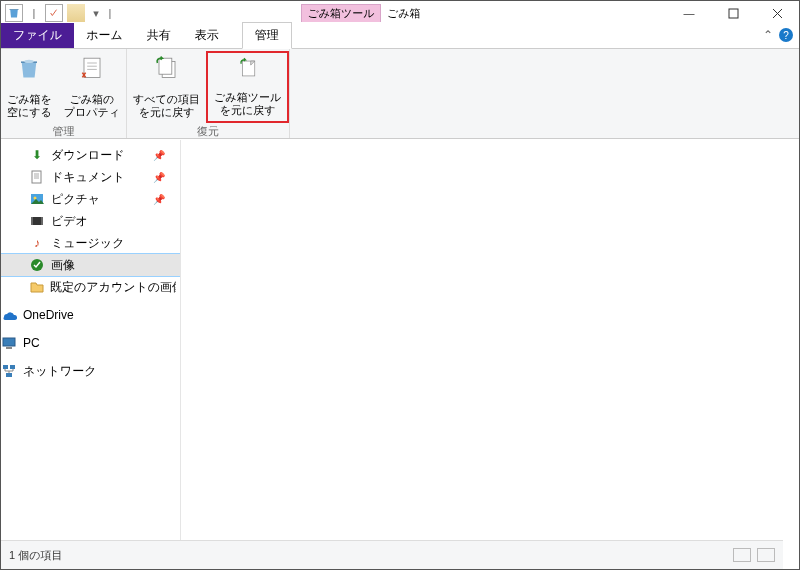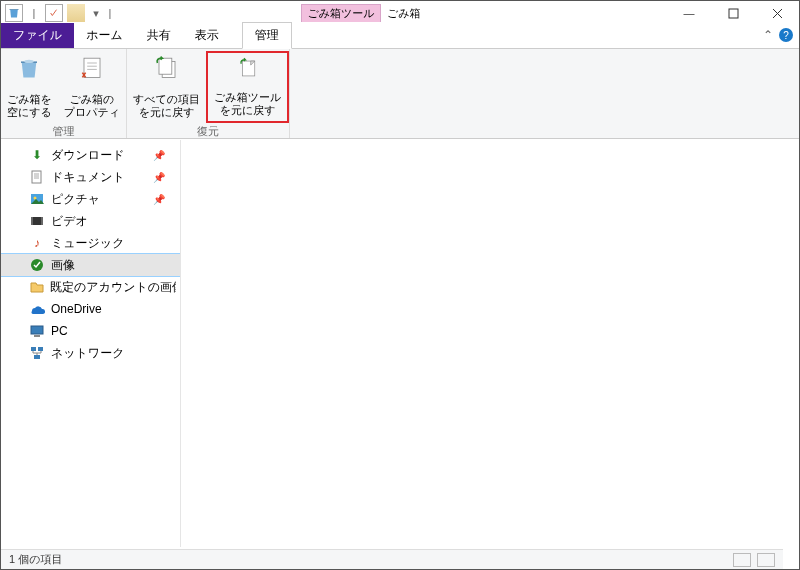--- a/index.html
+++ b/index.html
@@ -22,26 +22,26 @@
 .group{border-right:1px solid #ddd;display:flex;flex-direction:column;align-items:center;padding:2px 0 0 0}
 .group-body{display:flex;flex:1}
 .group-label{font-size:11px;color:#666;padding:1px 0;width:100%;text-align:center}
 .rbtn{display:flex;flex-direction:column;align-items:center;padding:4px 6px;gap:12px;text-align:center;line-height:1.2;height:72px;justify-content:flex-start}
 .rbtn svg{width:32px;height:32px}
 .rbtn span{white-space:pre}
 .highlight{border:2px solid #e1272d}
 .body{position:absolute;top:139px;bottom:22px;left:0;right:0;display:flex}
 .nav{width:180px;border-right:1px solid #e5e5e5;overflow:hidden;font-size:12px;padding-top:4px}
 .nav-item{display:flex;align-items:center;gap:6px;padding:2px 4px 2px 28px;height:22px}
-.nav-item.l1{padding-left:28px;margin-top:0}
+.nav-item.l1{padding-left:0;margin-top:6px}
 .nav-item .pin{margin-left:auto;margin-right:10px;color:#888;font-size:10px}
 .nav-item.sel{background:#e5e5e5;outline:1px solid #99d1ff}
 .nav-ico{width:16px;height:16px;display:flex;align-items:center;justify-content:center}
 .content{flex:1;background:#fff}
-.status{position:absolute;bottom:0;left:0;right:16px;height:20px;background:#f5f6f7;border-top:1px solid #ddd;display:flex;align-items:center;font-size:11px;padding:0 8px;gap:16px;color:#333}
+.status{position:absolute;bottom:0;left:0;right:16px;height:29px;background:#f5f6f7;border-top:1px solid #ddd;display:flex;align-items:center;font-size:11px;padding:0 8px;gap:16px;color:#333}
 .status .views{margin-left:auto;display:flex;gap:6px;color:#888}
 .status .views span{border:1px solid #bbb;width:18px;height:14px;display:inline-block}
 </style>
 </head>
 <body>
 
 <div class="titlebar">
   <div class="qat">
     <div class="qat-box">
       <svg width="12" height="12" viewBox="0 0 16 16">

